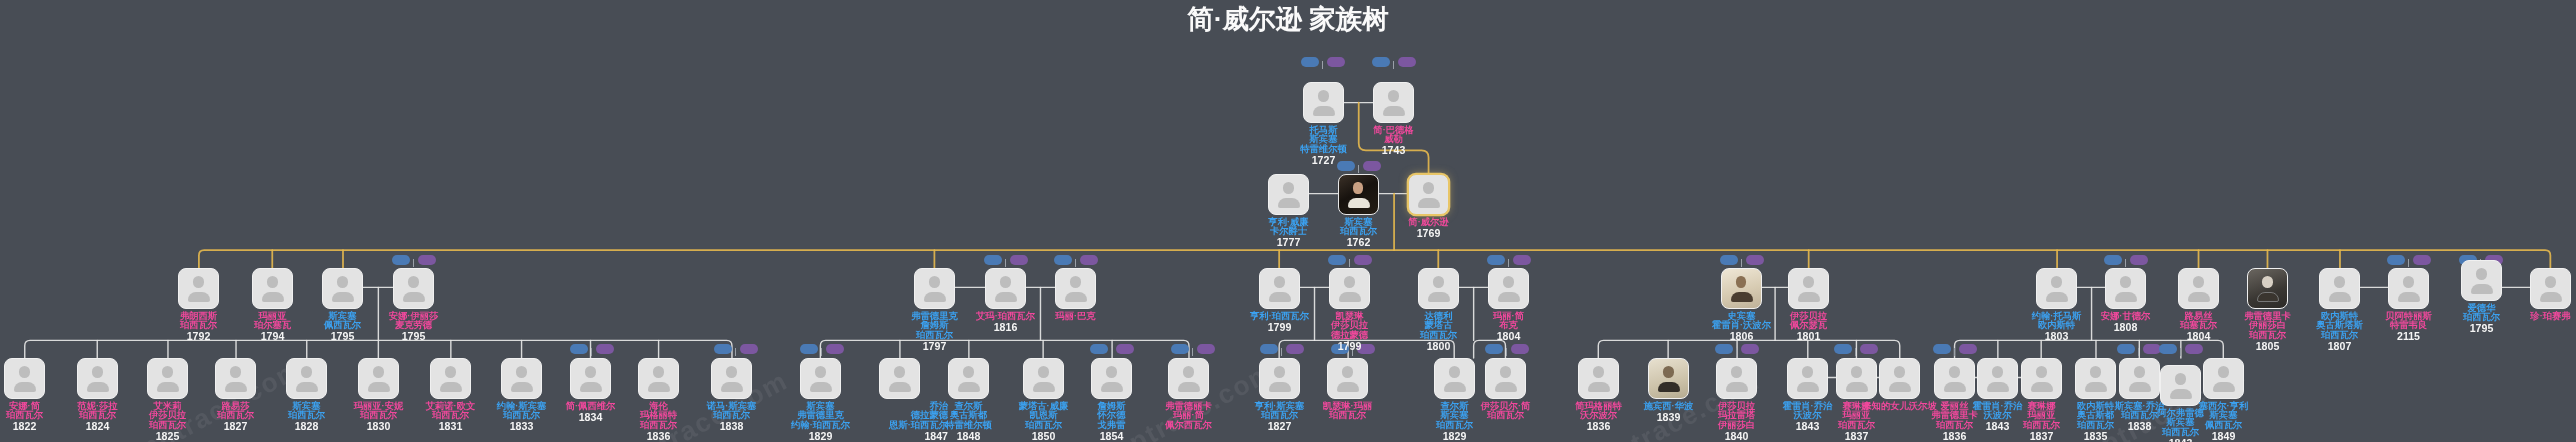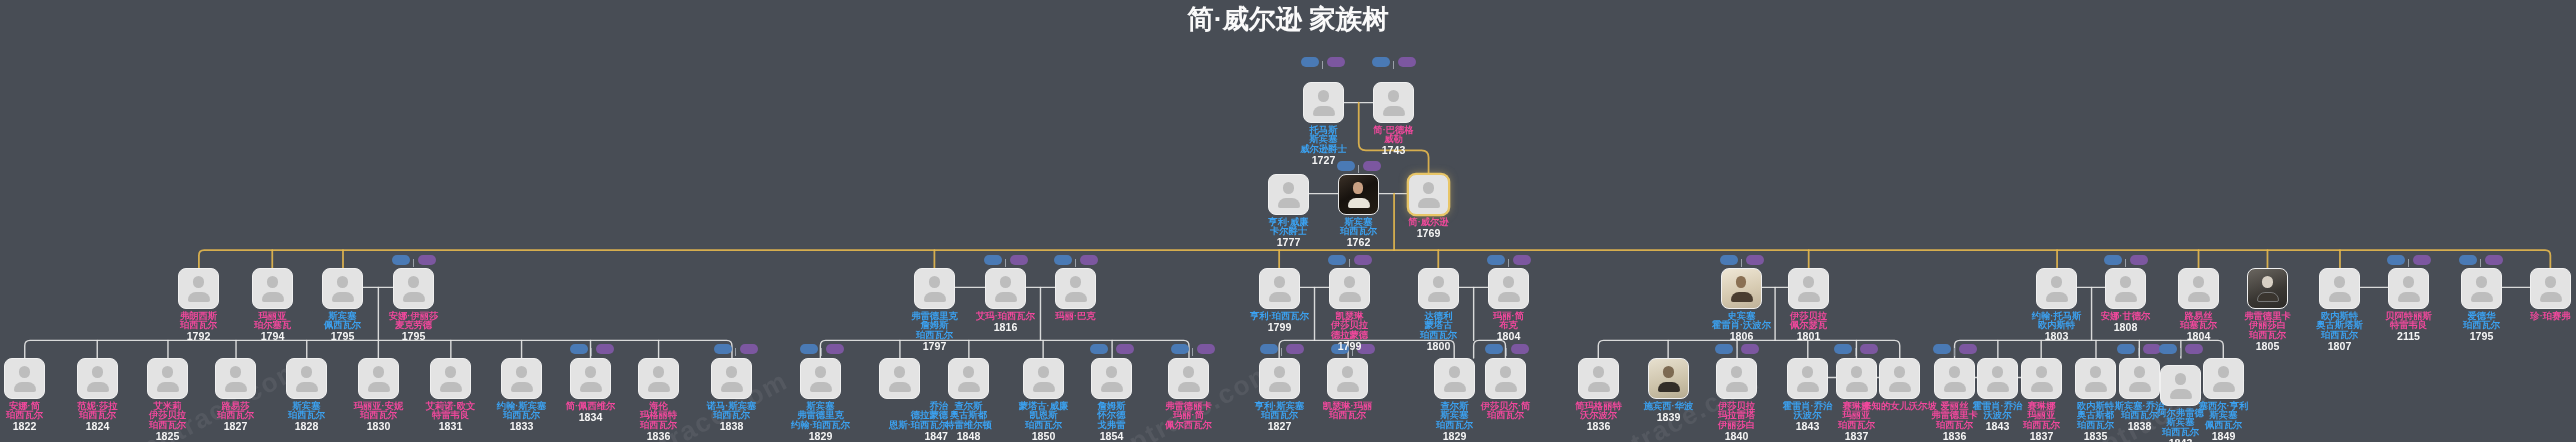--- a/index.html
+++ b/index.html
@@ -250,21 +250,21 @@
       <div class="person male" style="left: 1275px; top: 82px;">
     <div class="card">
       <div class="avatar">
         <span class="head"></span>
         <span class="body"></span>
       </div>
     </div>
     <div class="label">
       <div class="name">托马斯
 斯宾塞
-威尔逊爵士</div>
+特雷维尔顿</div>
       <div class="year">1727</div>
     </div>
   </div>
       <div class="person female" style="left: 1345px; top: 82px;">
     <div class="card">
       <div class="avatar">
         <span class="head"></span>
         <span class="body"></span>
       </div>
     </div>
@@ -553,21 +553,21 @@
         <span class="head"></span>
         <span class="body"></span>
       </div>
     </div>
     <div class="label">
       <div class="name">贝阿特丽斯
 特雷韦良</div>
       <div class="year">2115</div>
     </div>
   </div>
-      <div class="person male" style="left: 2433px; top: 268px;">
+      <div class="person male" style="left: 2433px; top: 260px;">
     <div class="card">
       <div class="avatar">
         <span class="head"></span>
         <span class="body"></span>
       </div>
     </div>
     <div class="label">
       <div class="name">爱德华
 珀西瓦尔</div>
       <div class="year">1795</div>
@@ -666,21 +666,21 @@
   </div>
       <div class="person female" style="left: 402px; top: 358px;">
     <div class="card">
       <div class="avatar">
         <span class="head"></span>
         <span class="body"></span>
       </div>
     </div>
     <div class="label">
       <div class="name">艾莉诺·欧文
-特雷韦良</div>
+珀西瓦尔</div>
       <div class="year">1831</div>
     </div>
   </div>
       <div class="person male" style="left: 473px; top: 358px;">
     <div class="card">
       <div class="avatar">
         <span class="head"></span>
         <span class="body"></span>
       </div>
     </div>

